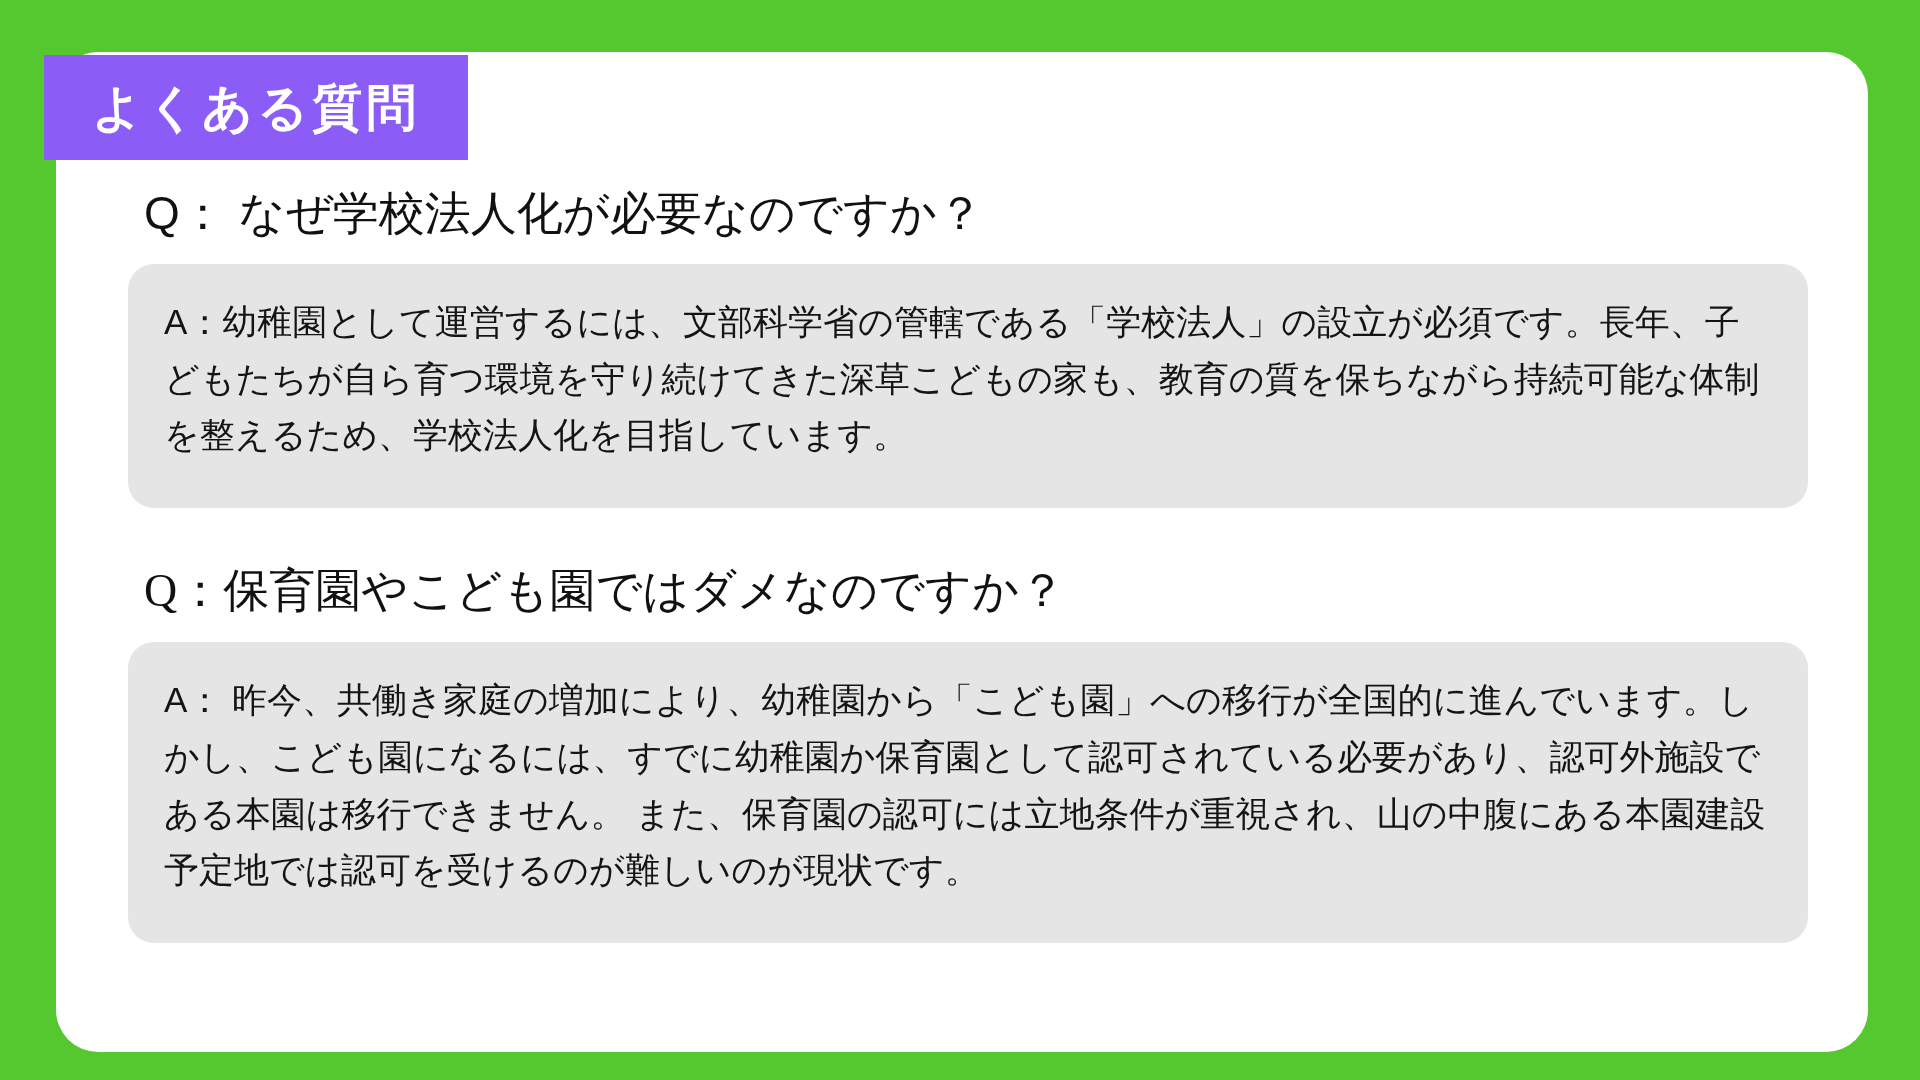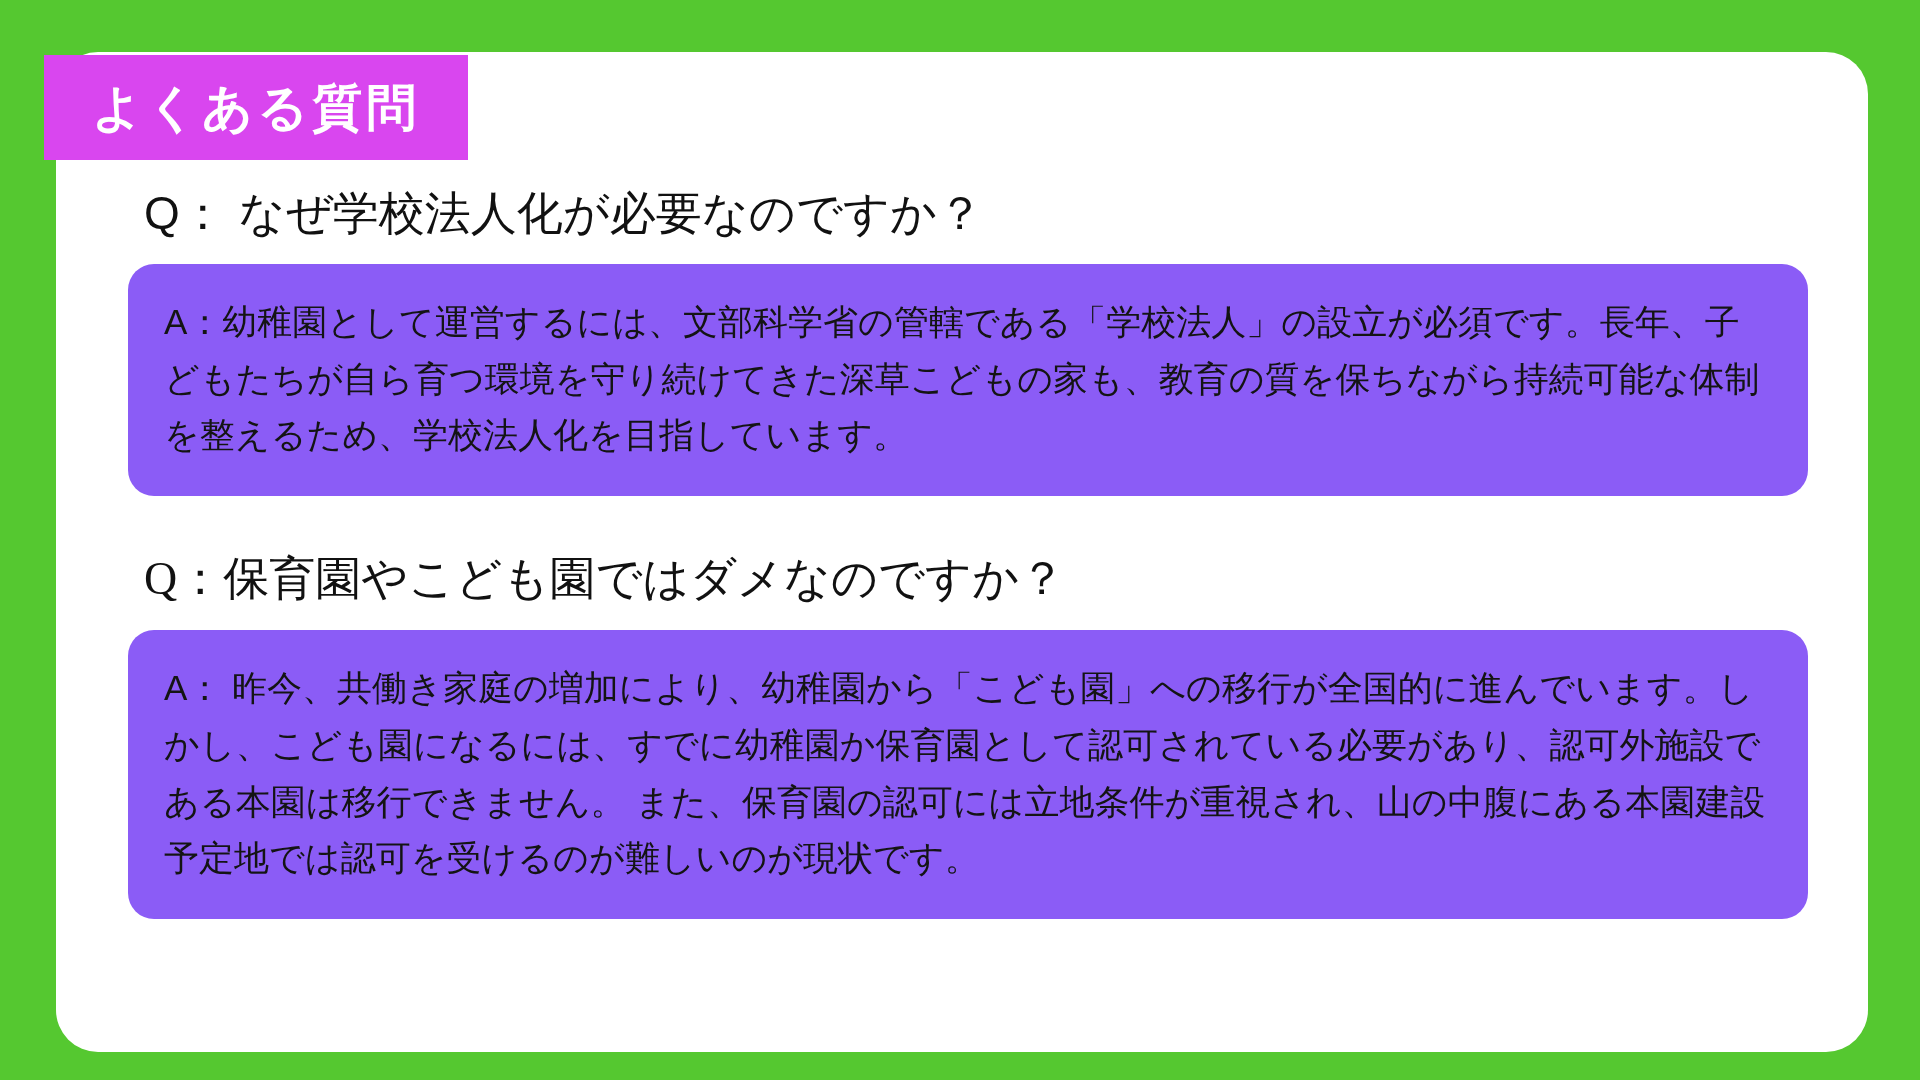--- a/index.html
+++ b/index.html
@@ -27,21 +27,21 @@
     border-radius: 42px;
   }
 
   
   .badge {
     position: absolute;
     left: 44px;
     top: 55px;
     width: 424px;
     height: 105px;
-    background: #d946ef;
+    background: #8b5cf6;
     display: flex;
     align-items: center;
     justify-content: center;
     z-index: 5;
   }
   .badge-label {
     color: #ffffff;
     font-size: 50px;
     font-weight: bold;
     letter-spacing: 4px;
@@ -65,23 +65,23 @@
   .question {
     font-size: 46px;
     font-weight: 400;
     color: #111111;
     line-height: 1.35;
     padding: 0 0 6px 16px;
     letter-spacing: 0px;
   }
 
   .answer {
-    background: #8b5cf6;
+    background: #e5e5e5;
     border-radius: 26px;
-    padding: 30px 40px 32px 36px;
+    padding: 30px 40px 44px 36px;
     margin-top: 14px;
   }
 
   .answer-text {
     font-size: 35px;
     line-height: 1.62;
     color: #141414;
     letter-spacing: 0px;
     white-space: pre-wrap;
   }

